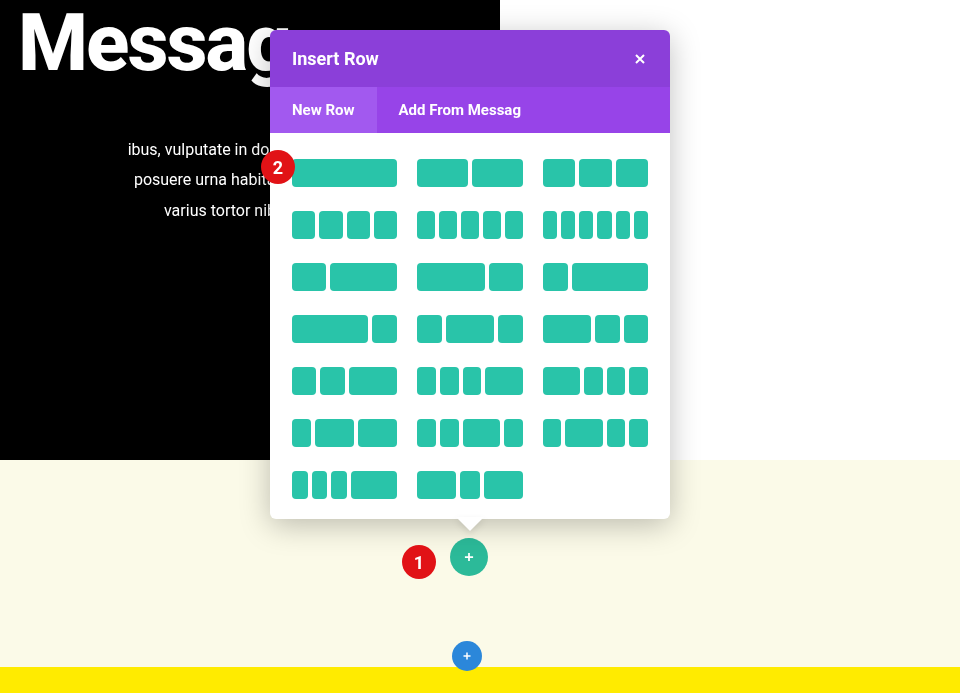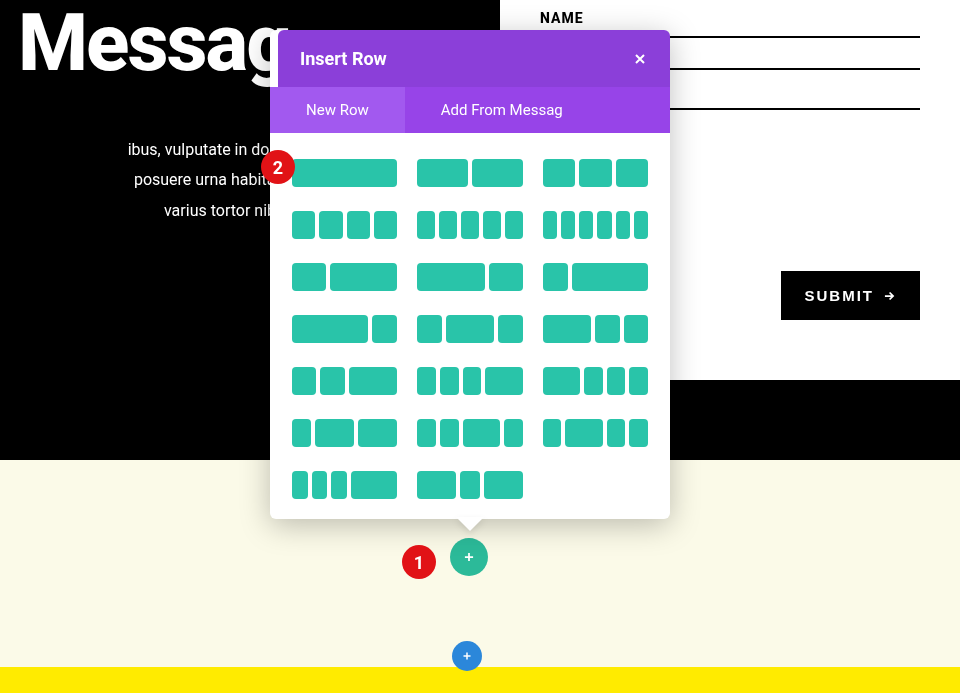--- a/index.html
+++ b/index.html
@@ -28,26 +28,26 @@
   .yellow { position: absolute; left: 0; top: 667px; width: 960px; height: 26px; background: #ffeb00; }
 
   
   .add-teal { position: absolute; left: 450px; top: 538px; width: 38px; height: 38px; border-radius: 50%; background: #2cba99; display: flex; align-items: center; justify-content: center; cursor: pointer; }
   .add-teal svg { width: 14px; height: 14px; }
   .add-blue { position: absolute; left: 452px; top: 641px; width: 30px; height: 30px; border-radius: 50%; background: #2b87da; display: flex; align-items: center; justify-content: center; cursor: pointer; }
   .add-blue svg { width: 12px; height: 12px; }
 
   
   .modal { position: absolute; left: 270px; top: 30px; width: 400px; background: #fff; border-radius: 6px; box-shadow: 0 6px 30px rgba(0,0,0,0.25); }
-  .modal .hdr { background: #8b3fd9; color: #fff; border-radius: 6px 6px 0 0; padding: 18px 22px; display: flex; justify-content: space-between; align-items: center; margin-left: 8px; }
+  .modal .hdr { background: #8b3fd9; color: #fff; border-radius: 6px 6px 0 0; padding: 18px 22px; display: flex; justify-content: space-between; align-items: center; }
   .modal .hdr h3 { font-size: 18px; font-weight: 700; }
   .modal .close { cursor: pointer; display: flex; }
   .modal .close svg { width: 16px; height: 16px; }
   .modal .tabs { background: #9744e8; display: flex; }
-  .modal .tab { padding: 14px 36px; font-size: 15px; font-weight: 400; color: #fff; cursor: pointer; }
+  .modal .tab { padding: 14px 22px; font-size: 15px; font-weight: 700; color: #fff; cursor: pointer; }
   .modal .tab.active { background: #a259ef; }
   .modal .body { padding: 26px 22px 20px; display: grid; grid-template-columns: repeat(3, 1fr); gap: 24px 20px; }
   .layout { display: flex; gap: 4px; cursor: pointer; height: 28px; }
   .layout .col { background: #29c4a9; border-radius: 4px; }
   .modal .tail { position: absolute; left: 50%; bottom: -12px; transform: translateX(-50%); width: 0; height: 0; border-left: 14px solid transparent; border-right: 14px solid transparent; border-top: 14px solid #fff; filter: drop-shadow(0 3px 3px rgba(0,0,0,0.1)); }
 
   
   .badge { position: absolute; width: 34px; height: 34px; border-radius: 50%; background: #e11216; color: #fff; font-size: 18px; font-weight: 700; display: flex; align-items: center; justify-content: center; z-index: 50; }
   .badge-1 { left: 402px; top: 545px; }
   .badge-2 { left: 261px; top: 150px; }
@@ -58,36 +58,20 @@
 
   <div class="hero">
     <div class="hero-title">Messag</div>
     <div class="hero-body">
       <p>ibus, vulputate in donec tempor ult</p>
       <p>posuere urna habitant rutrum iac</p>
       <p>varius tortor nibh, sit am</p>
     </div>
   </div>
 
-  <div class="form-panel">
-    <div class="form-card">
-      <div class="field">
-        <div class="form-label">NAME</div>
-        <div class="form-line"></div>
-      </div>
-      <div class="form-line" style="margin-top:20px"></div>
-      <div class="form-line" style="margin-top:38px"></div>
-      <button class="submit-btn">
-        <span>SUBMIT</span>
-        <svg viewBox="0 0 24 24" fill="none" stroke="#fff" stroke-width="3">
-            <path d="M5 12h14M13 6l6 6-6 6"></path>
-          </svg>
-      </button>
-    </div>
-  </div>
 
   <div class="cream"></div>
 
   <div class="yellow"></div>
 
   <div class="add-teal">
     <svg viewBox="0 0 24 24" fill="none" stroke="#fff" stroke-width="3">
         <path d="M12 5v14M5 12h14"></path>
       </svg>
   </div>

